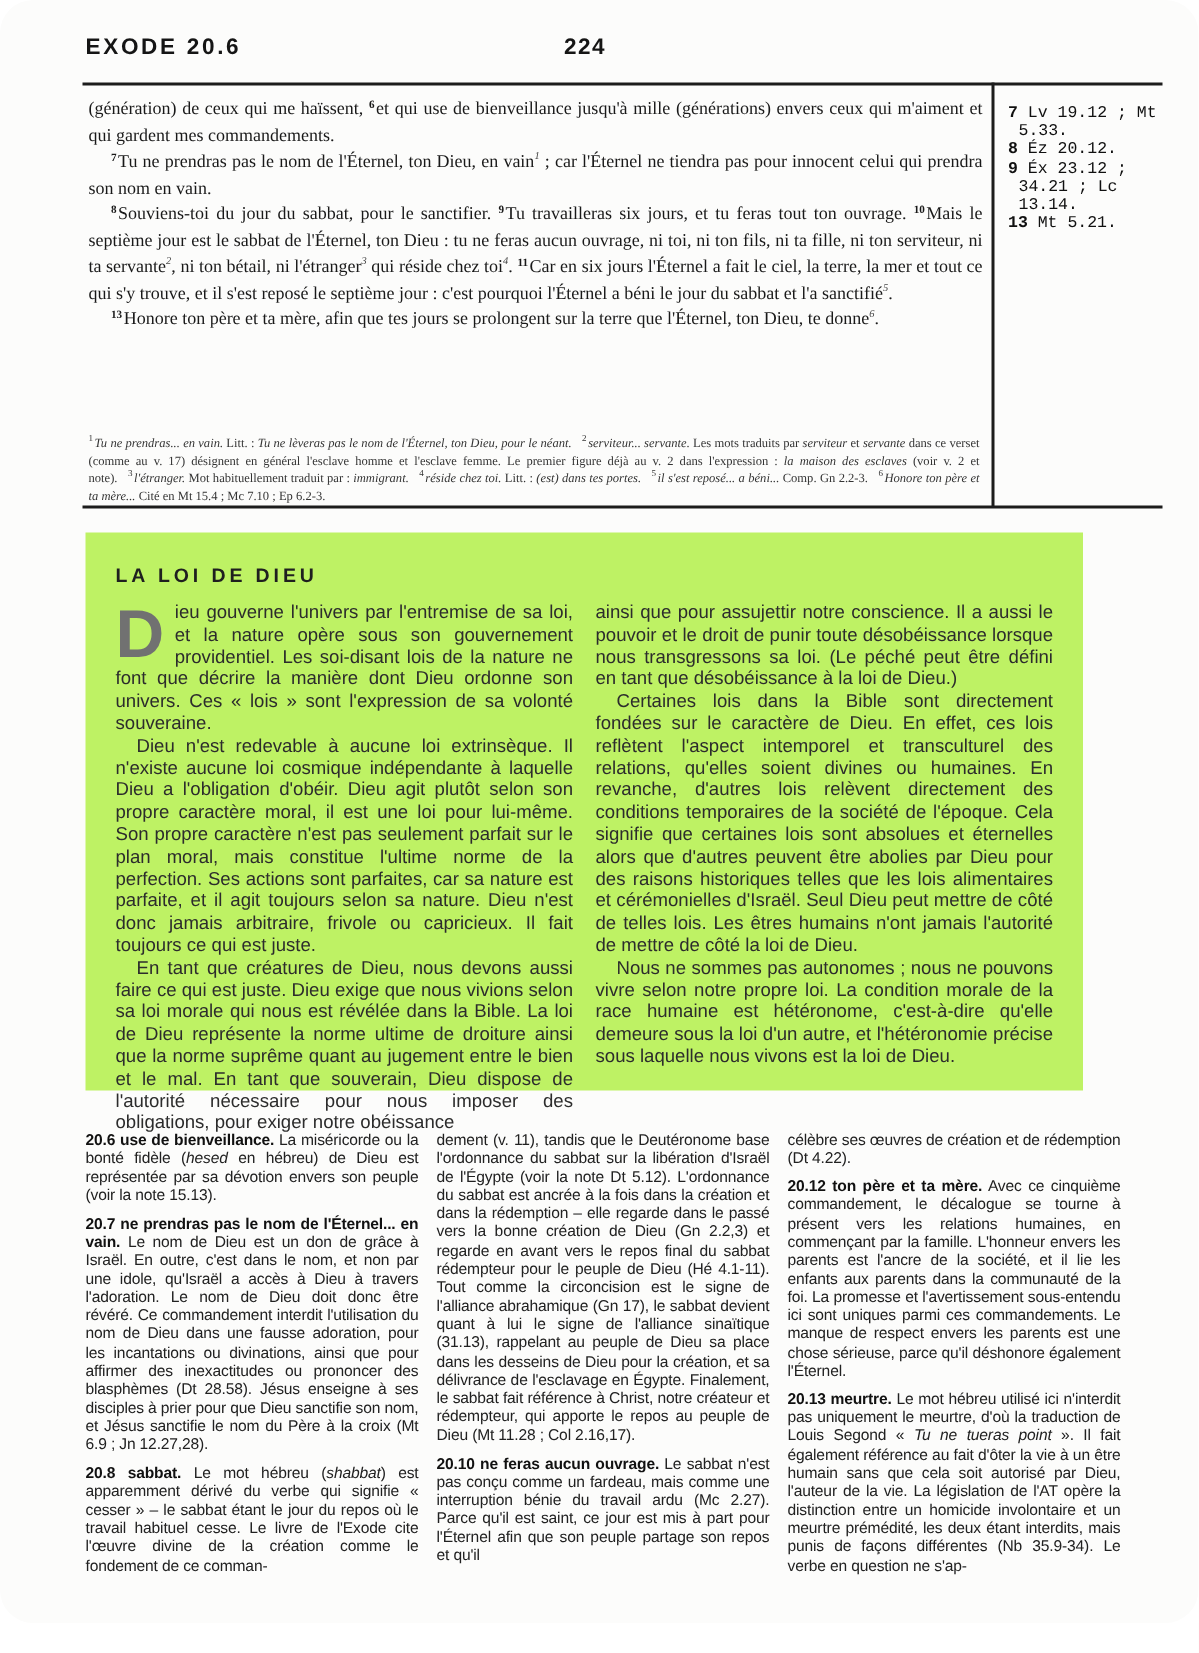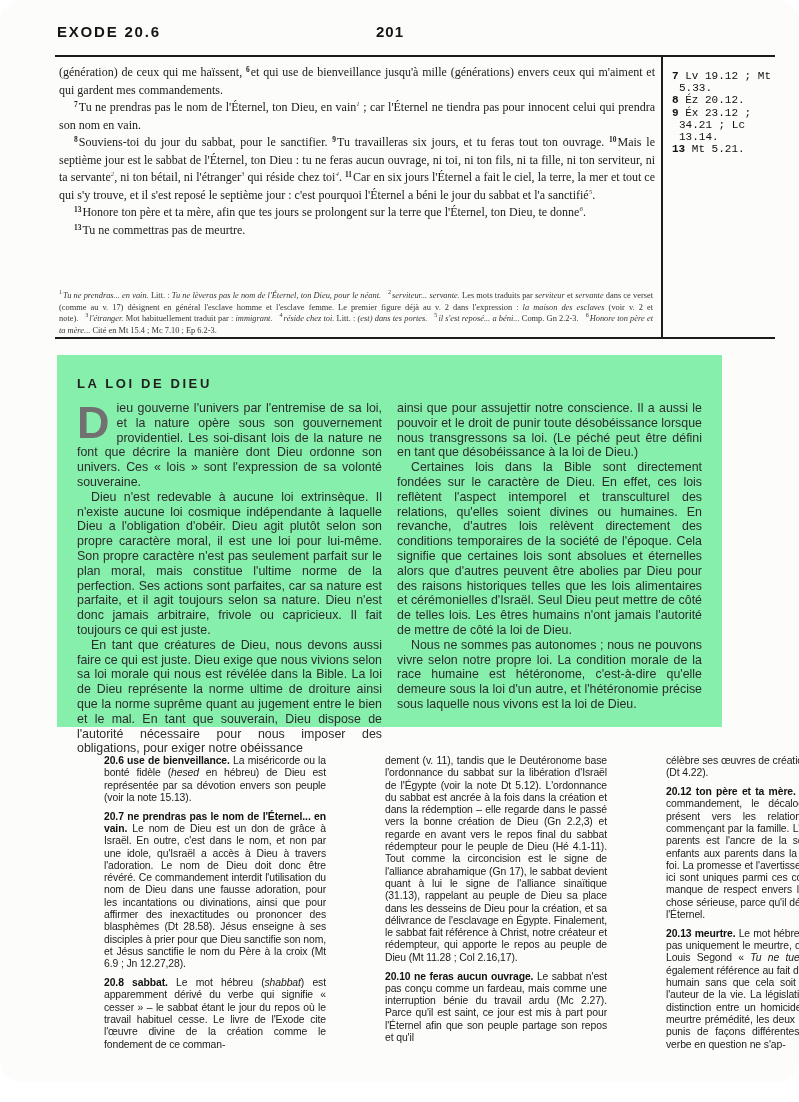--- a/index.html
+++ b/index.html
@@ -31,60 +31,59 @@
 
   
   .footnotes{position:absolute;left:59px;top:290px;width:594px;
              font-family:"Liberation Serif",serif;font-size:8.4px;line-height:11.6px;
              text-align:justify;color:#343434;}
   .footnotes sup{font-size:72%;line-height:0;vertical-align:super;margin-right:1px;}
   .fnitem{margin-right:7px;}
 
   
   .feature-box{position:absolute;left:57px;top:355px;width:665px;height:372px;box-sizing:border-box;
-               background:#86efac;padding:21px 20px 0 20px;}
+               background:#bef264;padding:21px 20px 0 20px;}
   .feature-title{margin:0 0 10px 0;font-size:13px;font-weight:700;letter-spacing:2.6px;color:#1f1f1f;}
   .feature-cols{display:flex;gap:15px;}
   .feature-col{width:305px;font-size:12.4px;line-height:14.8px;text-align:justify;color:#2c2c2c;}
   .feature-col p{margin:0;}
   .feature-col p.ind{text-indent:14px;}
   .dropcap{float:left;font-weight:700;font-size:45px;line-height:37px;color:#717171;margin:3px 7px 0 0;}
 
   
   .commentary{position:absolute;left:57px;top:755px;display:flex;gap:12px;}
   .comm-col{width:222px;font-size:10.4px;line-height:12.3px;letter-spacing:-0.1px;
-            text-align:justify;color:#212121;margin-left:47px;}
+            text-align:justify;color:#212121;}
   .comm-col p{margin:0;}
   .comm-col p.note:not(:first-child){margin-top:6.5px;}
   .note-ref{font-weight:700;color:#111;}
 
   
   .nav-bar{position:absolute;left:267px;top:1084px;width:263px;height:18px;background:#3e3e3e;
            border-radius:14px 14px 0 0;display:flex;overflow:hidden;}
   .nav-half{flex:1;background:transparent;border:none;padding:0;cursor:pointer;}
   .nav-divider{width:1px;background:#868686;margin-top:2px;}
 </style>
 </head>
 <body>
 
 <div class="page">
 
   <div class="header">
     <span class="running-head">EXODE 20.6</span>
-    <span class="page-number">201</span>
+    <span class="page-number">224</span>
   </div>
 
   <div class="rule rule-top"></div>
 
   <div class="scripture">
       <p class="">(génération) de ceux qui me haïssent, <sup class="vnum">6</sup>et qui use de bienveillance jusqu'à mille (générations) envers ceux qui m'aiment et qui gardent mes commandements.</p>
       <p class="ind"><sup class="vnum">7</sup>Tu ne prendras pas le nom de l'Éternel, ton Dieu, en vain<sup class="fnref">1</sup> ; car l'Éternel ne tiendra pas pour innocent celui qui prendra son nom en vain.</p>
       <p class="ind"><sup class="vnum">8</sup>Souviens-toi du jour du sabbat, pour le sanctifier. <sup class="vnum">9</sup>Tu travailleras six jours, et tu feras tout ton ouvrage. <sup class="vnum">10</sup>Mais le septième jour est le sabbat de l'Éternel, ton Dieu : tu ne feras aucun ouvrage, ni toi, ni ton fils, ni ta fille, ni ton serviteur, ni ta servante<sup class="fnref">2</sup>, ni ton bétail, ni l'étranger<sup class="fnref">3</sup> qui réside chez toi<sup class="fnref">4</sup>. <sup class="vnum">11</sup>Car en six jours l'Éternel a fait le ciel, la terre, la mer et tout ce qui s'y trouve, et il s'est reposé le septième jour : c'est pourquoi l'Éternel a béni le jour du sabbat et l'a sanctifié<sup class="fnref">5</sup>.</p>
       <p class="ind"><sup class="vnum">13</sup>Honore ton père et ta mère, afin que tes jours se prolongent sur la terre que l'Éternel, ton Dieu, te donne<sup class="fnref">6</sup>.</p>
-      <p class="ind"><sup class="vnum">13</sup>Tu ne commettras pas de meurtre.</p>
     </div>
 
   <div class="vrule"></div>
 
   <div class="margin-refs">
       <div class="refline"><b>7</b> Lv 19.12 ; Mt 5.33.</div>
       <div class="refline"><b>8</b> Éz 20.12.</div>
       <div class="refline"><b>9</b> Éx 23.12 ; 34.21 ; Lc 13.14.</div>
       <div class="refline"><b>13</b> Mt 5.21.</div>
     </div>

